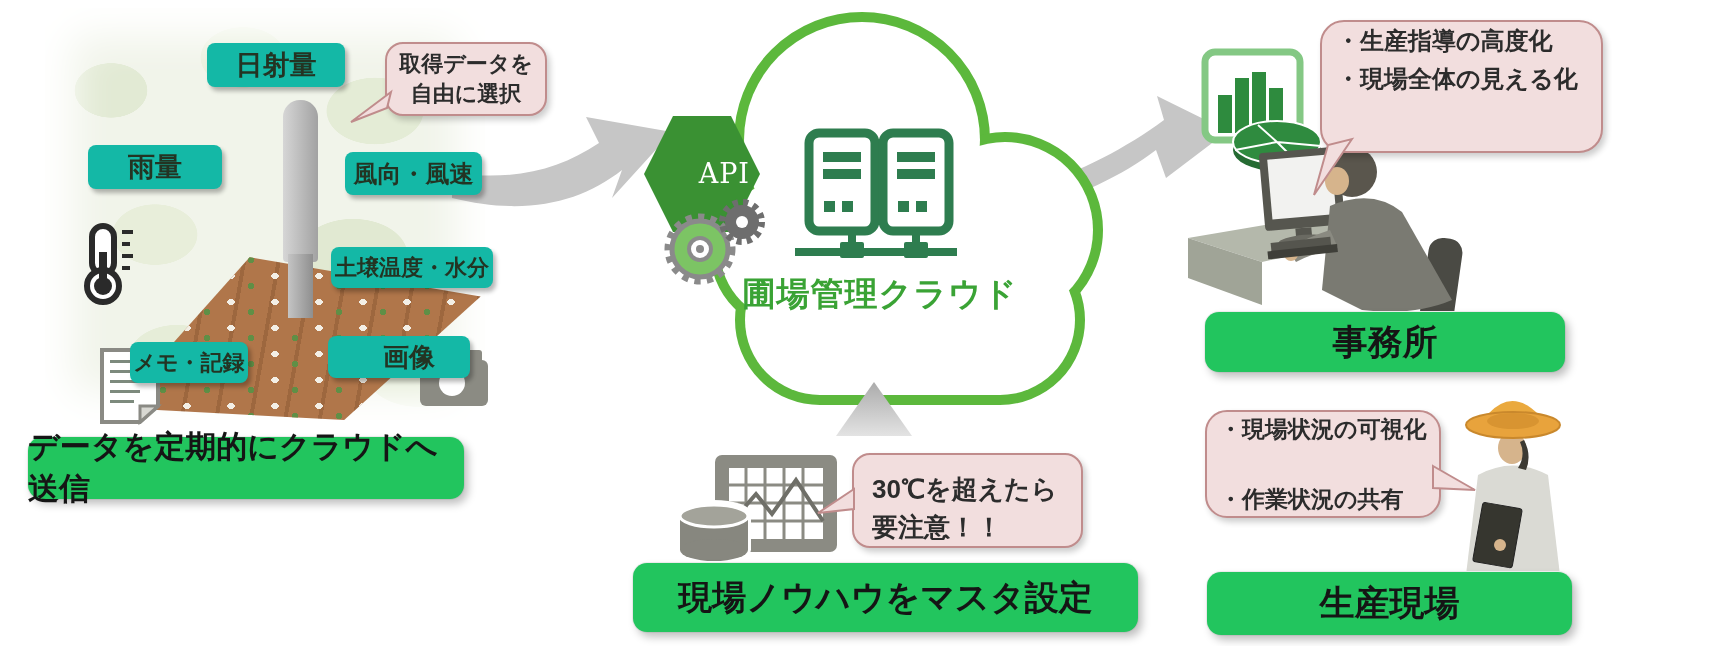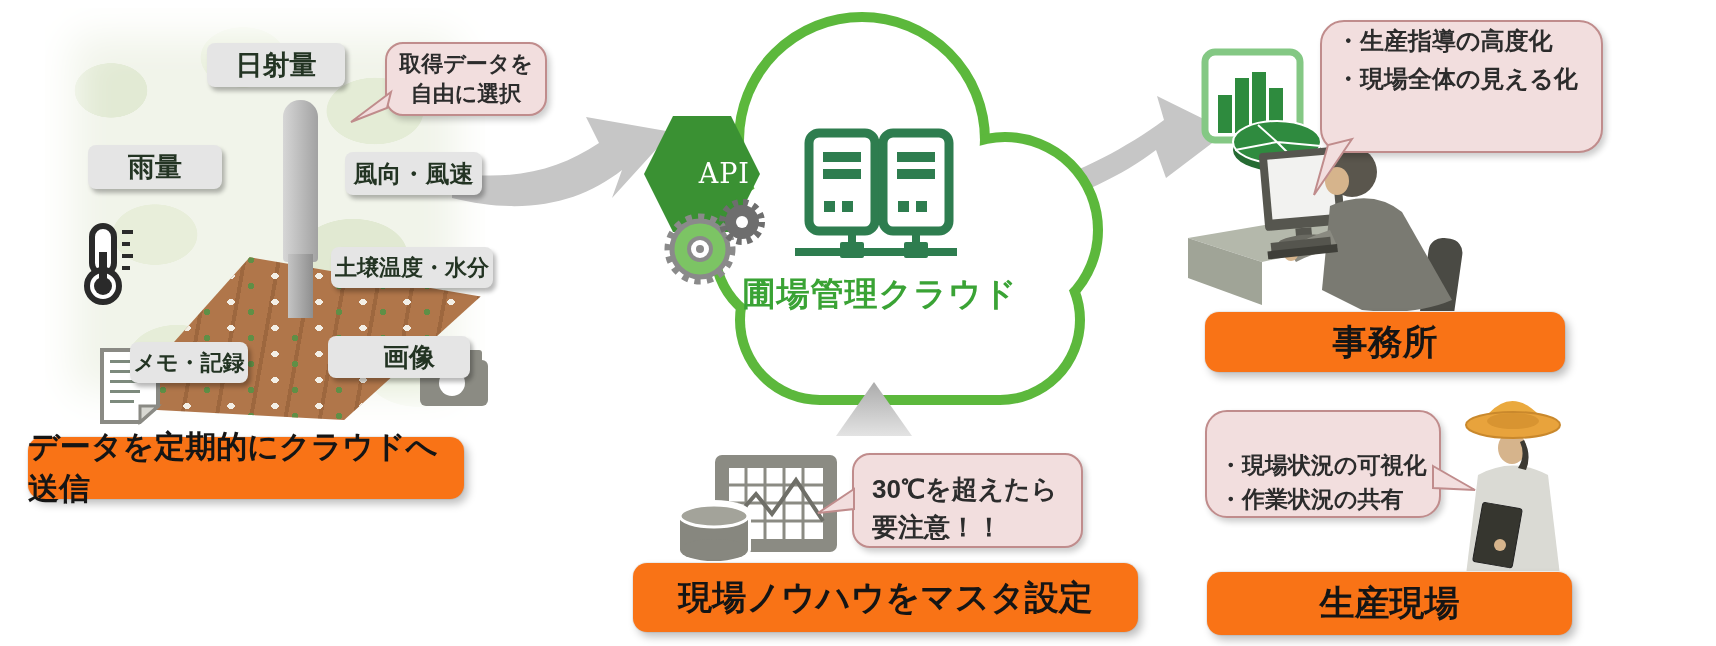--- a/index.html
+++ b/index.html
@@ -27,46 +27,46 @@
       repeating-linear-gradient(100deg, rgba(90,50,20,.22) 0 4px, transparent 4px 34px),
       #b0764a;
     background-size:44px 26px,44px 26px,auto,auto;}
   .pole-top{position:absolute;left:238px;top:92px;width:35px;height:162px;
     border-radius:17px 17px 4px 4px;background:linear-gradient(90deg,#d6d6d6,#a2a2a2);}
   .pole-bottom{position:absolute;left:243px;top:246px;width:25px;height:64px;
     background:linear-gradient(90deg,#c4c4c4,#8f8f8f);}
 
   
   .glabel{position:absolute;display:flex;align-items:center;justify-content:center;
-    background:#e5e5e5;border-radius:8px;color:#233423;font-weight:bold;
+    background:#14b8a6;border-radius:8px;color:#233423;font-weight:bold;
     box-shadow:3px 4px 4px rgba(0,0,0,.28);}
   .l-solar{left:207px;top:43px;width:138px;height:44px;font-size:27px;}
   .l-rain{left:88px;top:145px;width:134px;height:44px;font-size:27px;}
   .l-wind{left:345px;top:152px;width:137px;height:43px;font-size:24px;}
   .l-temp{left:115px;top:232px;width:132px;height:45px;font-size:24px;}
   .l-soil{left:331px;top:247px;width:162px;height:41px;font-size:22px;}
   .l-memo{left:130px;top:342px;width:118px;height:41px;font-size:22px;}
   .l-image{left:328px;top:336px;width:122px;height:42px;font-size:26px;padding-left:20px;}
 
   
   .bubble{position:absolute;background:#f2dede;border:2px solid #c08c8c;border-radius:18px;
     color:#2c2c2c;font-weight:bold;box-shadow:3px 4px 6px rgba(0,0,0,.2);}
   .bubble svg.tail{position:absolute;overflow:visible;}
   .b-left{left:385px;top:42px;width:158px;height:70px;display:flex;flex-direction:column;
     align-items:center;justify-content:center;font-size:22px;line-height:30px;}
   .b-master{left:852px;top:453px;width:231px;height:95px;display:flex;flex-direction:column;
     justify-content:flex-end;padding-left:18px;font-size:26px;line-height:38px;box-sizing:border-box;}
   .b-office{left:1320px;top:20px;width:283px;height:133px;display:flex;flex-direction:column;
     justify-content:flex-start;padding-left:14px;font-size:24px;line-height:38px;box-sizing:border-box;border-radius:24px;}
   .b-field{left:1205px;top:410px;width:236px;height:108px;display:flex;flex-direction:column;
-    justify-content:flex-end;padding-left:12px;font-size:23px;line-height:34px;box-sizing:border-box;border-radius:22px;}
+    justify-content:space-between;padding-left:12px;font-size:23px;line-height:34px;box-sizing:border-box;border-radius:22px;}
 
   
   .caption{position:absolute;display:flex;align-items:center;justify-content:center;
-    background:#f97316;border-radius:14px;font-weight:bold;color:#151515;
+    background:#22c55e;border-radius:14px;font-weight:bold;color:#151515;
     box-shadow:4px 5px 8px rgba(0,0,0,.25), 0 0 0 1px #f1f1f1;z-index:6;}
   .c-left{left:28px;top:437px;width:436px;height:62px;font-size:31px;}
   .c-master{left:633px;top:563px;width:505px;height:69px;font-size:34px;}
   .c-office{left:1205px;top:312px;width:360px;height:60px;font-size:35px;}
   .c-field{left:1207px;top:572px;width:365px;height:63px;font-size:35px;}
 
   
   .api-text{position:absolute;left:660px;top:158px;width:90px;text-align:right;
     color:#ffffff;font-family:"DejaVu Serif", serif;font-size:27px;letter-spacing:1px;z-index:5;}
   .cloud-title{position:absolute;left:720px;top:272px;width:320px;text-align:center;

